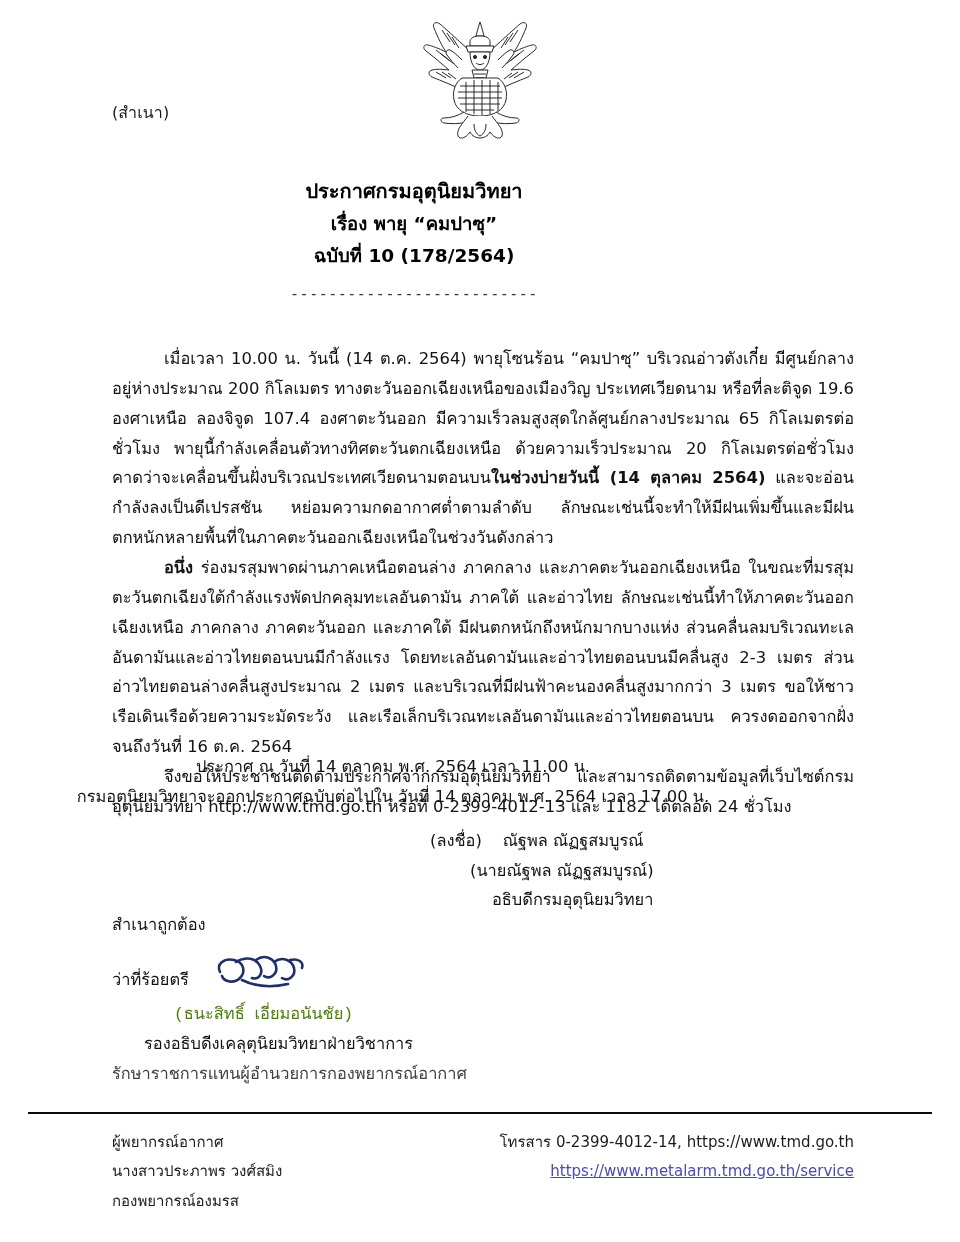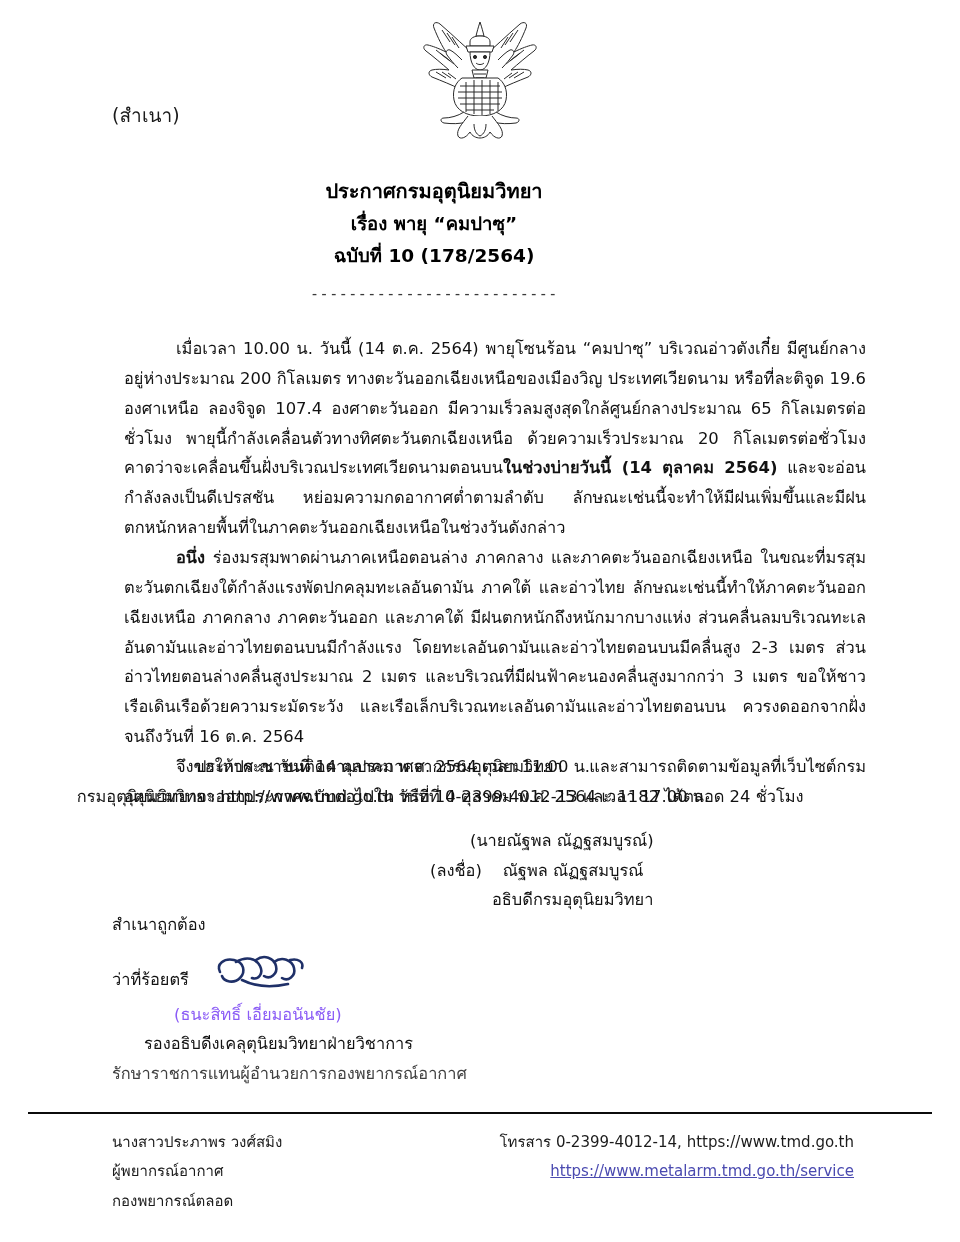--- a/index.html
+++ b/index.html
@@ -31,33 +31,32 @@
     display: inline-block;
     width: 128px;
     height: 132px;
   }
 
   
   .copy-mark {
     position: absolute;
     top: 100px;
     left: 112px;
-    font-size: 19px;
+    font-size: 16px;
     letter-spacing: 0.1px;
     color: #1a1a1a;
   }
 
   
   .title-block {
     position: absolute;
     top: 176px;
     left: 0;
     width: 828px;
     text-align: center;
-    margin-left: 20px;
   }
   .title-main {
     font-size: 20px;
     font-weight: bold;
     line-height: 1.55;
     color: #000;
   }
   .title-sub {
     font-size: 18.5px;
     font-weight: bold;
@@ -76,24 +75,23 @@
     margin-top: 14px;
     font-size: 15px;
     letter-spacing: 0.5px;
     color: #3a3a3a;
     font-family: "DejaVu Sans Mono", "Liberation Mono", monospace;
   }
 
   
   .body-block {
     position: absolute;
-    top: 334px;
+    top: 344px;
     left: 112px;
     width: 742px;
-    margin-left: 12px;
   }
   .para {
     font-size: 16.4px;
     line-height: 1.82;
     text-align: justify;
     text-justify: inter-word;
     color: #121212;
     margin: 0 0 0 0;
     text-indent: 0;
   }
@@ -163,22 +161,23 @@
   .handwritten-sig {
     position: absolute;
     top: -4px;
     left: 100px;
     width: 96px;
     height: 46px;
   }
   .certify-name {
     font-size: 16.4px;
     line-height: 1.8;
-    color: #8b5cf6;
+    color: #4d7c0f;
     padding-left: 62px;
+    font-family: Liberation Mono, monospace;
   }
   .certify-role1 {
     font-size: 16.4px;
     line-height: 1.8;
     color: #121212;
     padding-left: 32px;
   }
   .certify-role2 {
     font-size: 16.4px;
     line-height: 1.8;
@@ -280,22 +279,22 @@
 
     <p class="para para-closing"><span class="indent"></span><span>จึงขอให้ประชาชนติดตามประกาศจากกรมอุตุนิยมวิทยา และสามารถติดตามข้อมูลที่เว็บไซต์กรมอุตุนิยมวิทยา http://www.tmd.go.th หรือที่ 0-2399-4012-13 และ 1182 ได้ตลอด 24 ชั่วโมง</span></p>
   </div>
 
   <div class="date-block">
     <div class="date-line">ประกาศ ณ วันที่ 14 ตุลาคม พ.ศ. 2564 เวลา 11.00 น.</div>
     <div class="date-line">กรมอุตุนิยมวิทยาจะออกประกาศฉบับต่อไปใน วันที่ 14 ตุลาคม พ.ศ. 2564 เวลา 17.00 น.</div>
   </div>
 
   <div class="sig-director">
+    <div class="sig-line c1">(ลงชื่อ)    ณัฐพล ณัฏฐสมบูรณ์</div>
     <div class="sig-line c2">(นายณัฐพล ณัฏฐสมบูรณ์)</div>
-    <div class="sig-line c1">(ลงชื่อ)    ณัฐพล ณัฏฐสมบูรณ์</div>
     <div class="sig-line c3">อธิบดีกรมอุตุนิยมวิทยา</div>
   </div>
 
   <div class="certify-block">
     <div class="certify-head">สำเนาถูกต้อง</div>
     <div class="rank-row">
       <div class="rank-label">ว่าที่ร้อยตรี</div>
       <svg class="handwritten-sig" viewBox="0 0 96 46" aria-hidden="true">
         <g fill="none" stroke="#1f3068" stroke-width="2.6" stroke-linecap="round" stroke-linejoin="round">
           <path d="M8 22 C4 14 12 8 22 10 C32 12 34 22 28 28 C22 34 12 32 10 26"></path>
@@ -308,23 +307,23 @@
       </svg>
     </div>
     <div class="certify-name">(ธนะสิทธิ์  เอี่ยมอนันชัย)</div>
     <div class="certify-role1">รองอธิบดีงเคลุตุนิยมวิทยาฝ่ายวิชาการ</div>
     <div class="certify-role2">รักษาราชการแทนผู้อำนวยการกองพยากรณ์อากาศ</div>
   </div>
 
   <div class="footer-rule"></div>
   <div class="footer">
     <div class="footer-left">
+      <div class="footer-line">ผู้พยากรณ์อากาศ</div>
       <div class="footer-line">นางสาวประภาพร วงศ์สมิง</div>
-      <div class="footer-line">ผู้พยากรณ์อากาศ</div>
-      <div class="footer-line">กองพยากรณ์ตลอด</div>
+      <div class="footer-line">กองพยากรณ์องมรส</div>
     </div>
     <div class="footer-right">
       <div class="footer-line">โทรสาร 0-2399-4012-14, https://www.tmd.go.th</div>
       <div class="footer-line"><a class="footer-link" href="#">https://www.metalarm.tmd.go.th/service</a></div>
     </div>
   </div>
 
 </div>
 
 </body></html>

